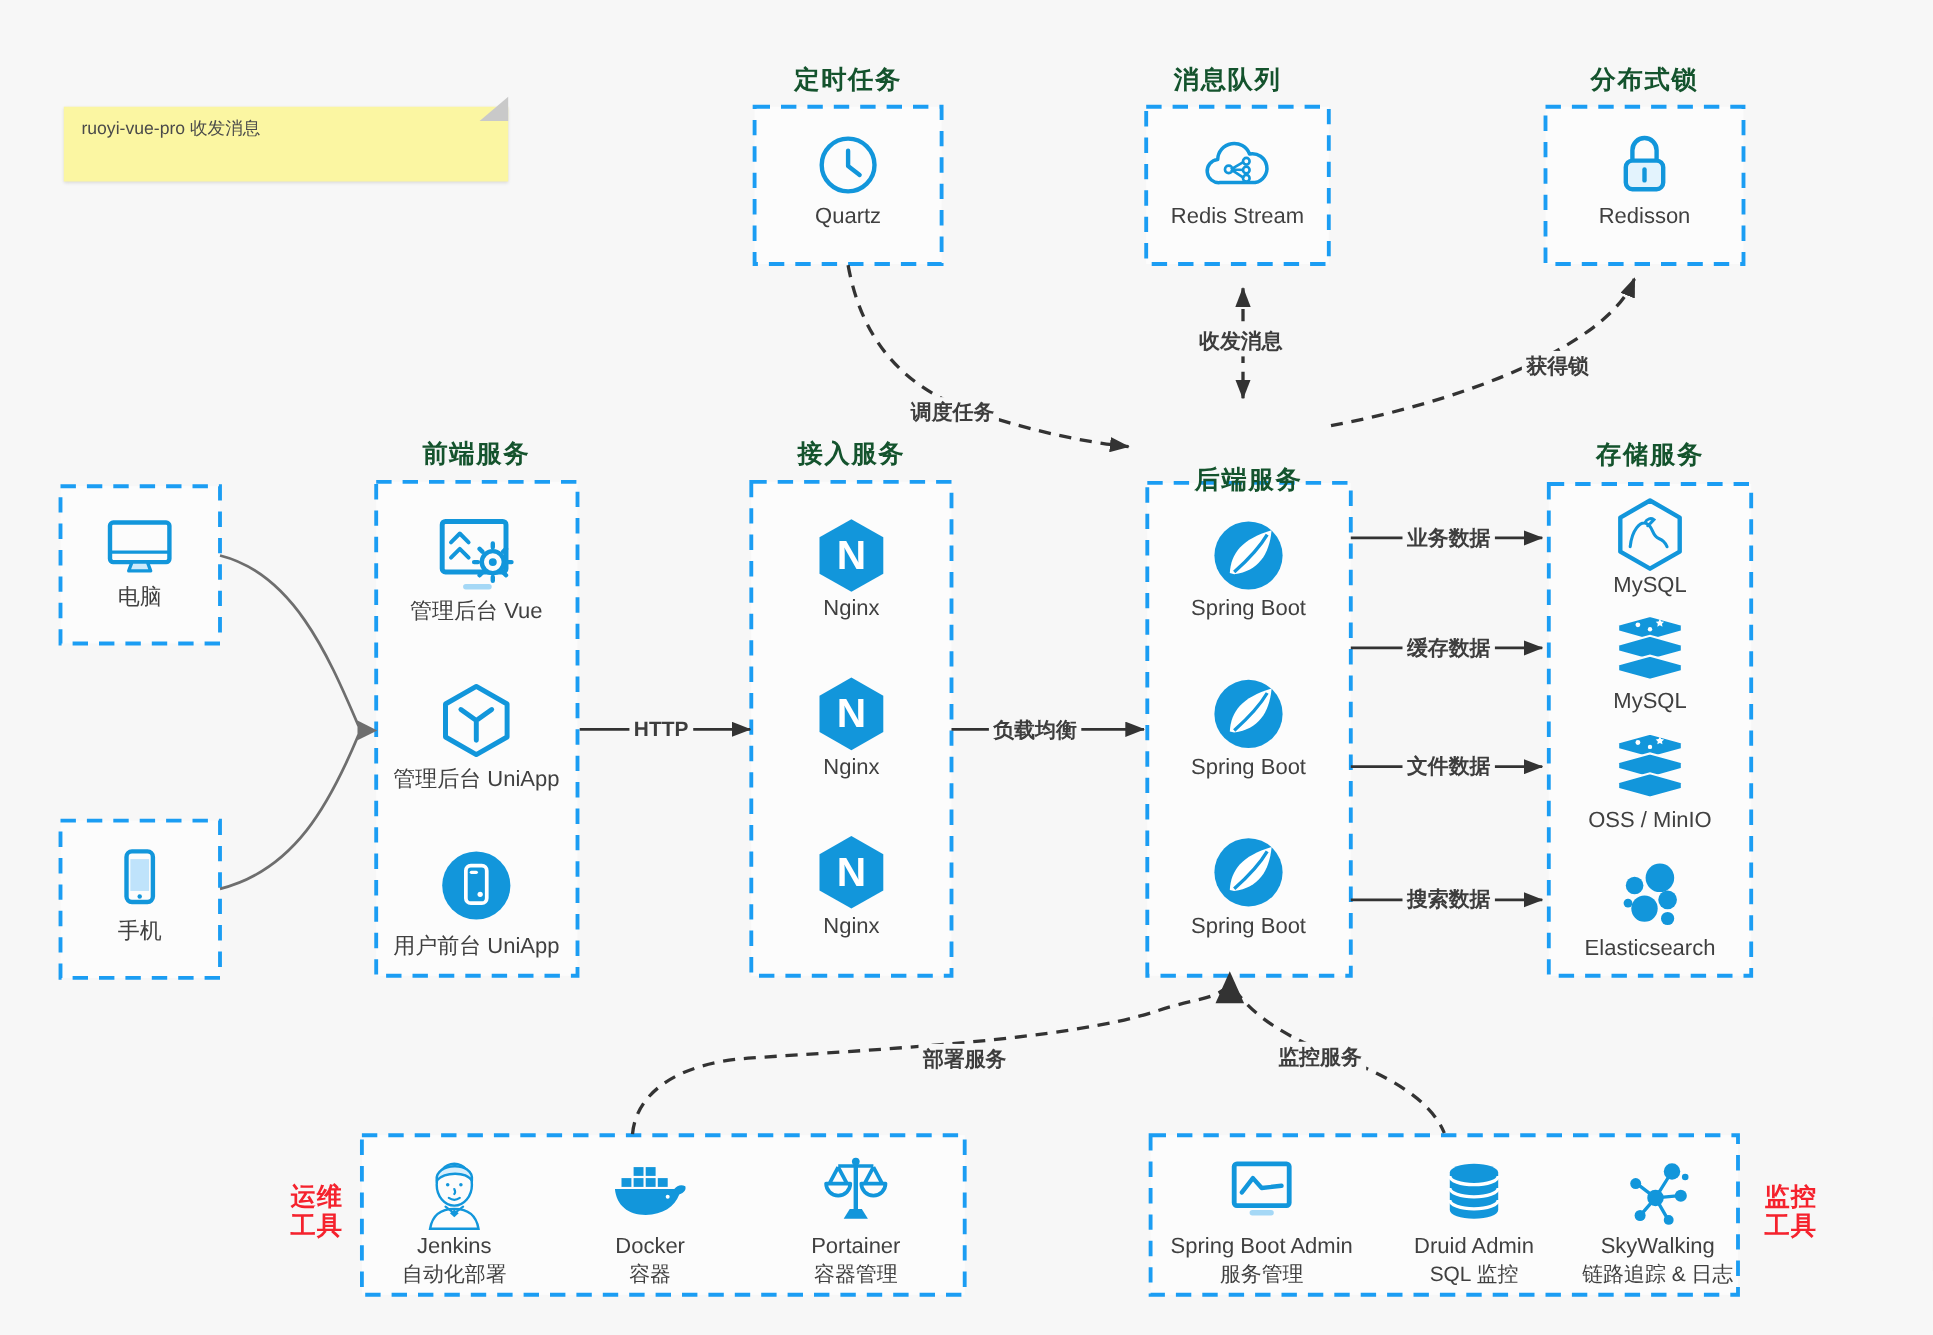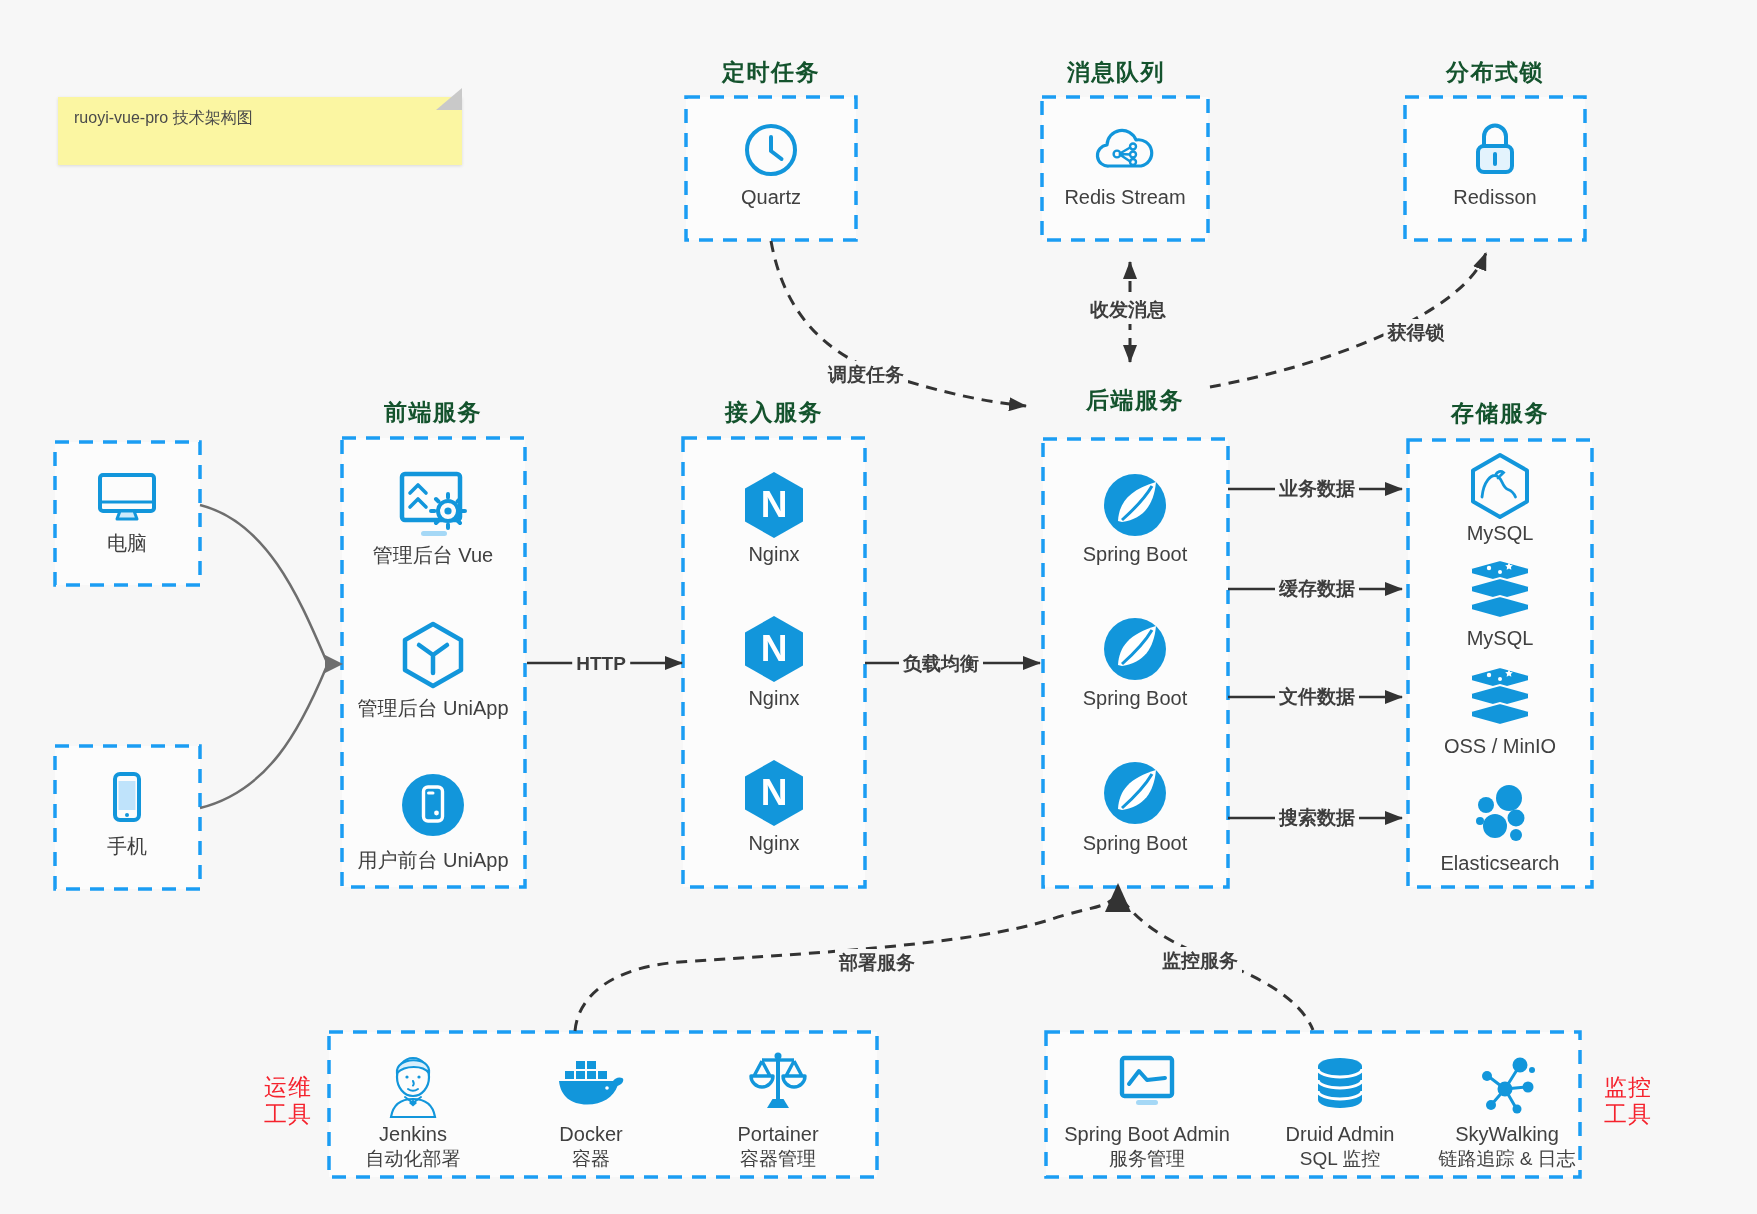--- a/index.html
+++ b/index.html
@@ -7,21 +7,21 @@
   .canvas { position: relative; width: 1757px; height: 1214px; background: #f7f7f7;
             font-family: "Liberation Sans", "DejaVu Sans", sans-serif; overflow: hidden; }
   .svg-layer { position: absolute; left: 0; top: 0; z-index: 1; }
   .icn { position: absolute; transform: translate(-50%,-50%); z-index: 2; line-height: 0; }
   .lbl { position: absolute; transform: translate(-50%,-50%); z-index: 2; font-size: 20px;
          color: #404040; white-space: nowrap; text-align: center; }
   .lbl.small { font-size: 19px; }
   .group-title { position: absolute; transform: translateX(-50%); z-index: 2; color: #14532d;
                  font-size: 23px; font-weight: bold; letter-spacing: 1.5px; white-space: nowrap; }
   .side-label { position: absolute; transform: translateX(-50%); z-index: 2; color: #f5222d;
-                font-size: 23px; font-weight: normal; text-align: center; line-height: 27px; letter-spacing: 1px; }
+                font-size: 23px; font-weight: bold; text-align: center; line-height: 27px; letter-spacing: 1px; }
   .edge-label { position: absolute; transform: translate(-50%,-50%); z-index: 3; background: #f7f7f7;
                 padding: 1px 4px; font-size: 19px; color: #3d3d3d; white-space: nowrap; font-weight: bold; }
   .note { position: absolute; left: 58px; top: 97px; width: 404px; height: 68px; z-index: 2;
           background: #fbf6a2; color: #4a4a4a; font-size: 16px; line-height: 26px;
           padding: 8px 0 0 16px; box-shadow: 0 1px 3px rgba(0,0,0,.12); }
   .note-fold { position: absolute; left: 436px; top: 88px; z-index: 3; width: 0; height: 0;
                border-left: 26px solid transparent; border-bottom: 22px solid #c9c9c9; }
 </style>
 </head>
 <body>
@@ -68,30 +68,30 @@
       <path d="M771 241 C783 308 820 352 884 374 C945 394 988 402 1026 406" marker-end="url(#ah)"></path>
       <path d="M1130 262 V362" marker-start="url(#ah)" marker-end="url(#ah)"></path>
       <path d="M1210 387 C1295 371 1390 341 1448 298 C1469 282 1480 268 1486 253" marker-end="url(#ah)"></path>
       <path d="M575 1031 C578 996 612 967 680 962 C795 954 970 946 1052 919 C1085 908 1105 908 1114 898"></path>
       <path d="M1122 899 C1140 925 1172 944 1212 959 C1258 976 1300 998 1313 1030"></path>
     </g>
     <polygon points="1118,883 1105,912 1131,912" fill="#333"></polygon>
   </svg>
 
   <div class="note">
-    <div>ruoyi-vue-pro 技术架构图</div>
+    <div>ruoyi-vue-pro 收发消息</div>
   </div>
   <div class="note-fold"></div>
 
   <div class="group-title" style="left:771px;top:57px">定时任务</div>
   <div class="group-title" style="left:1116px;top:57px">消息队列</div>
   <div class="group-title" style="left:1495px;top:57px">分布式锁</div>
   <div class="group-title" style="left:433px;top:397px">前端服务</div>
   <div class="group-title" style="left:774px;top:397px">接入服务</div>
-  <div class="group-title" style="left:1135px;top:385px">后端服务</div>
+  <div class="group-title" style="left:1135px;top:421px">后端服务</div>
   <div class="group-title" style="left:1500px;top:398px">存储服务</div>
 
   <div>
     <span class="icn" style="left:771px;top:150px">
       <svg width="58" height="58" viewBox="0 0 58 58">
         <circle cx="29" cy="29" r="24" fill="none" stroke="#1296db" stroke-width="4"></circle>
         <path d="M29 16 V30 L39.5 38" fill="none" stroke="#1296db" stroke-width="4" stroke-linecap="round" stroke-linejoin="round"></path>
       </svg>
     </span>
     <div class="lbl" style="left:771px;top:197px">Quartz</div>

